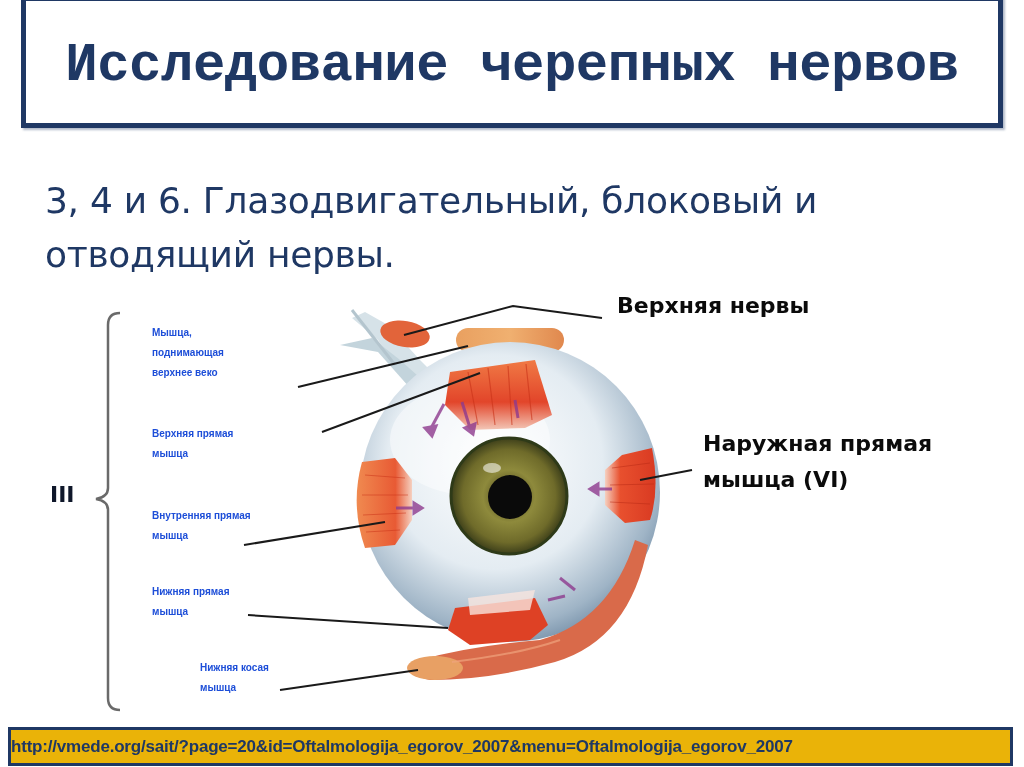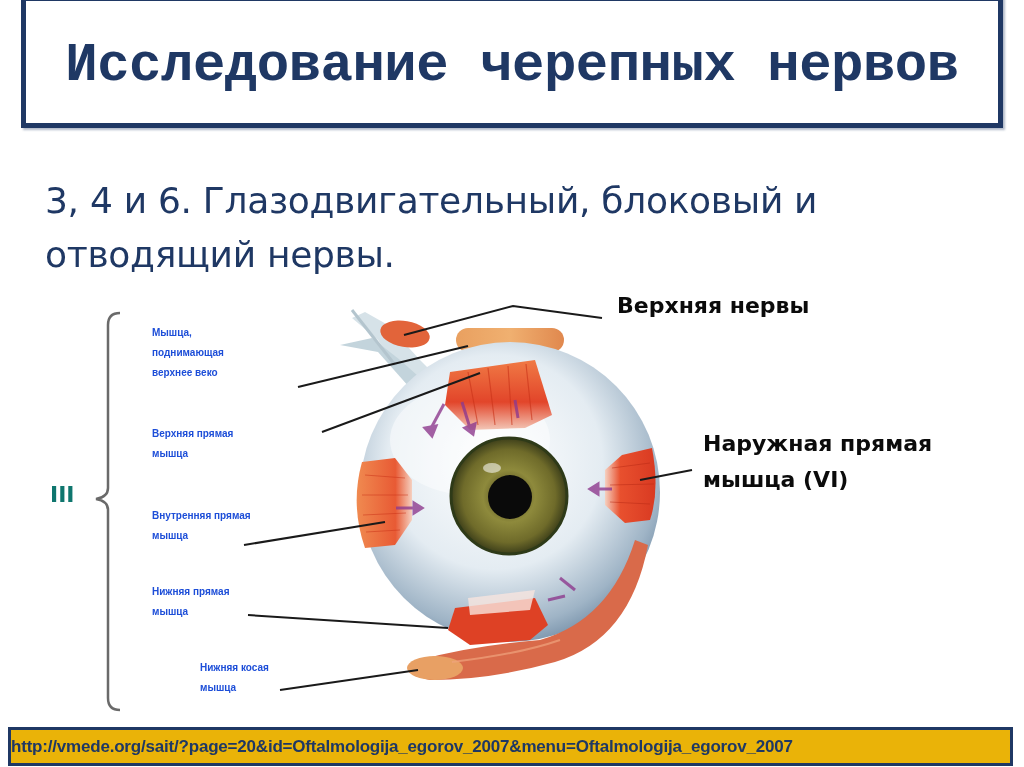--- a/index.html
+++ b/index.html
@@ -77,21 +77,21 @@
       line-height: 36px;
       white-space: nowrap;
     }
     .roman {
       position: absolute;
       left: 50px;
       top: 212px;
       font-family: "DejaVu Sans", "Liberation Sans", sans-serif;
       font-weight: bold;
       font-size: 22px;
-      color: #0f766e;
+      color: #0f172a;
     }
     .url-box {
       position: absolute;
       left: 8px;
       top: 727px;
       width: 999px;
       height: 33px;
       border: 3px solid #1f3864;
       background: #eab308;
       display: flex;

